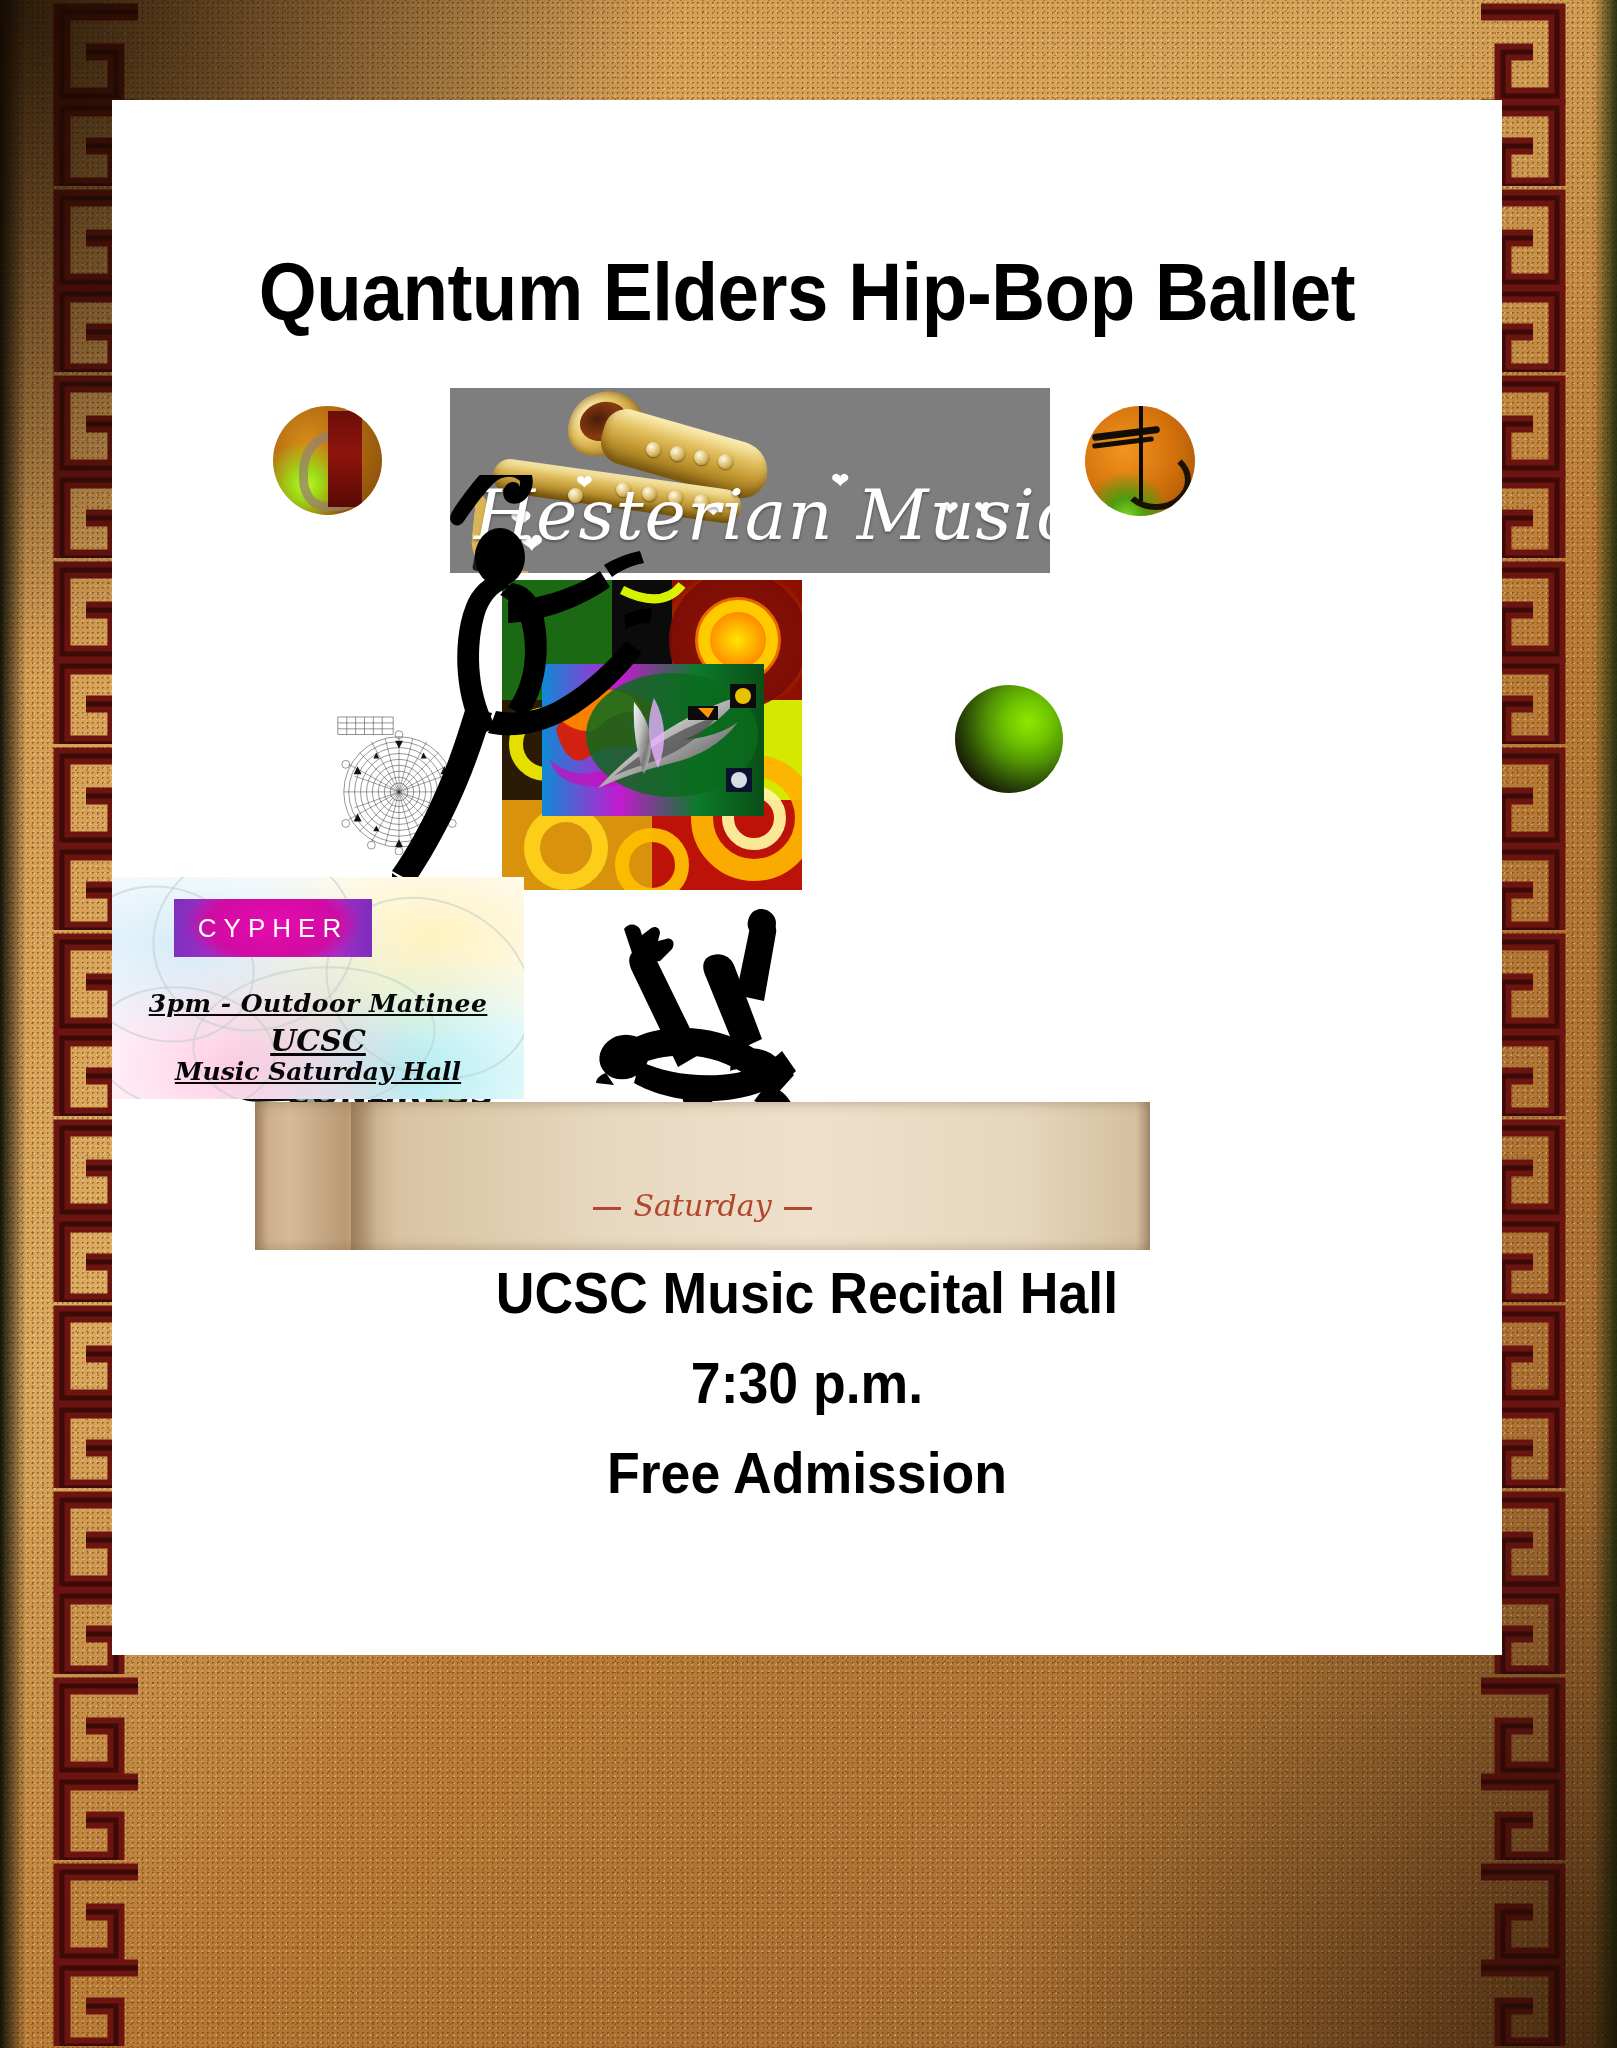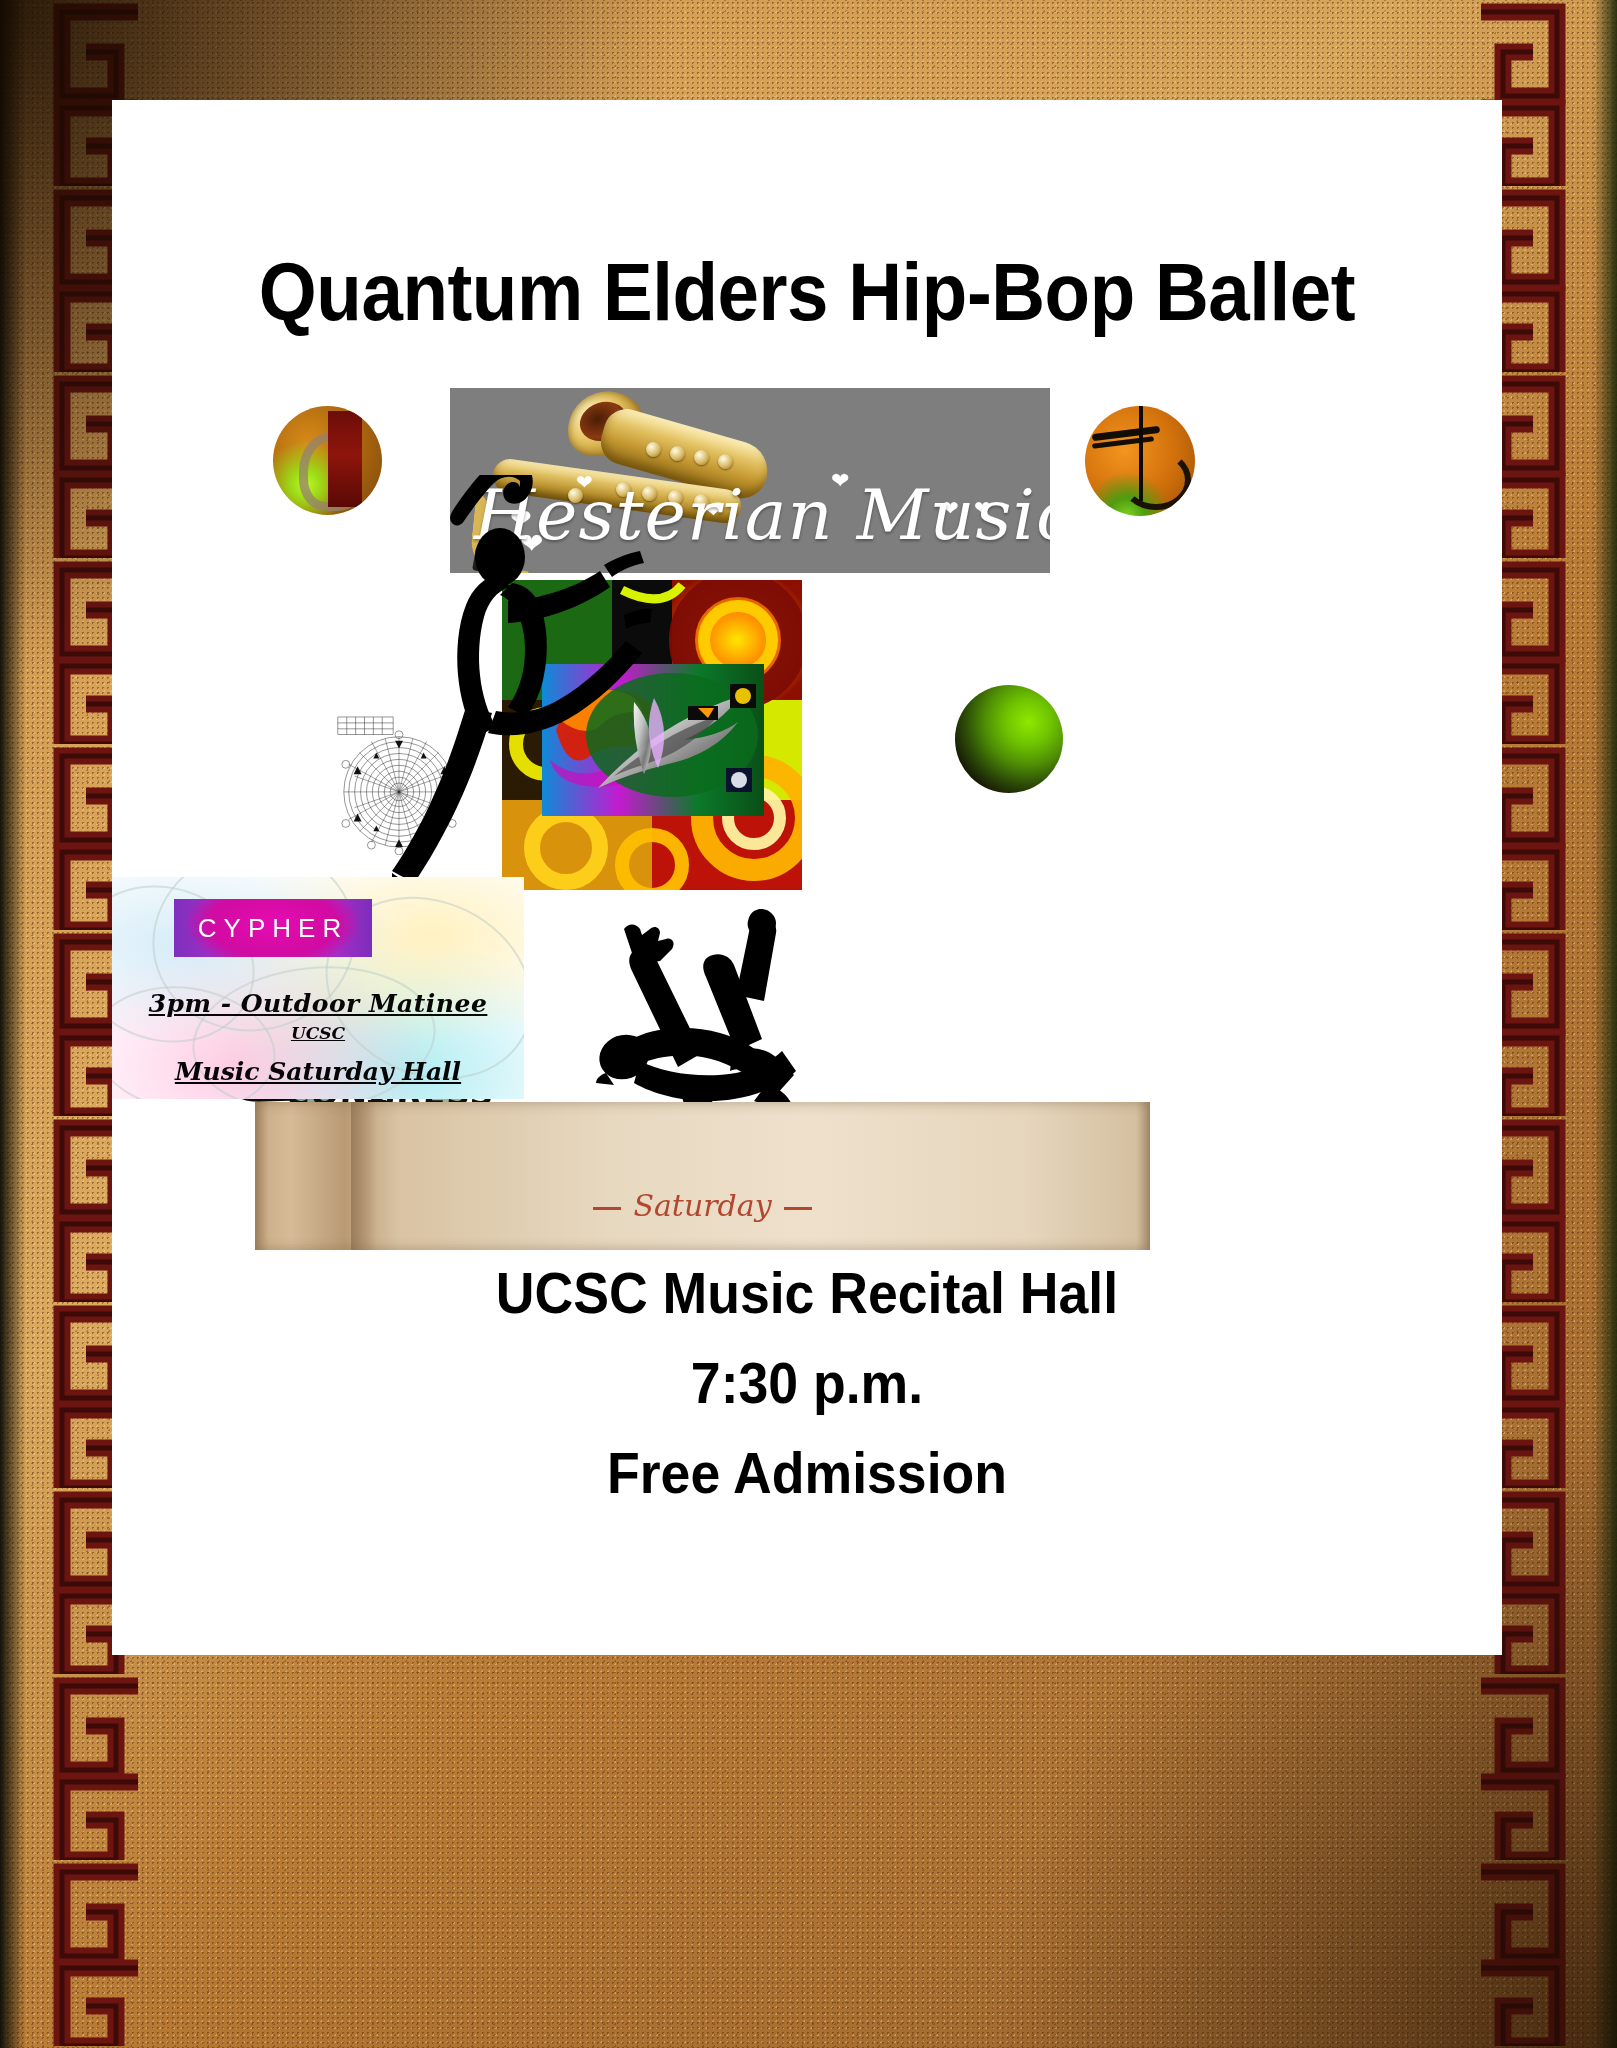--- a/index.html
+++ b/index.html
@@ -233,21 +233,21 @@
     position:absolute;inset:0;display:flex;align-items:center;justify-content:center;
     font-family:"Liberation Sans",sans-serif;font-size:26px;letter-spacing:7px;
     color:#fff;font-weight:400;
   }
   .cyph-line{
     position:absolute;left:16px;right:16px;
     font-family:"DejaVu Serif",serif;font-style:italic;font-weight:bold;
     color:#060606;text-align:center;white-space:nowrap;text-decoration:underline;
   }
   #cy1{top:112px;font-size:25px;letter-spacing:.5px;}
-  #cy2{top:146px;font-size:17px;}
+  #cy2{top:146px;font-size:30px;}
   #cy3{top:180px;font-size:25px;}
 
   
   #scroll{
     position:absolute;left:143px;top:1002px;width:895px;height:148px;
     background:
       linear-gradient(90deg,#c9ab85 0%,#d6bb97 4%,#b99a75 10%,#d9c3a3 16%,#e7d8c0 40%,#eee0cb 62%,#e6d6bd 86%,#d3bd9d 100%);
     box-shadow:inset 0 4px 10px rgba(120,95,65,.25), inset 0 -4px 10px rgba(120,95,65,.22);
     overflow:hidden;
   }

